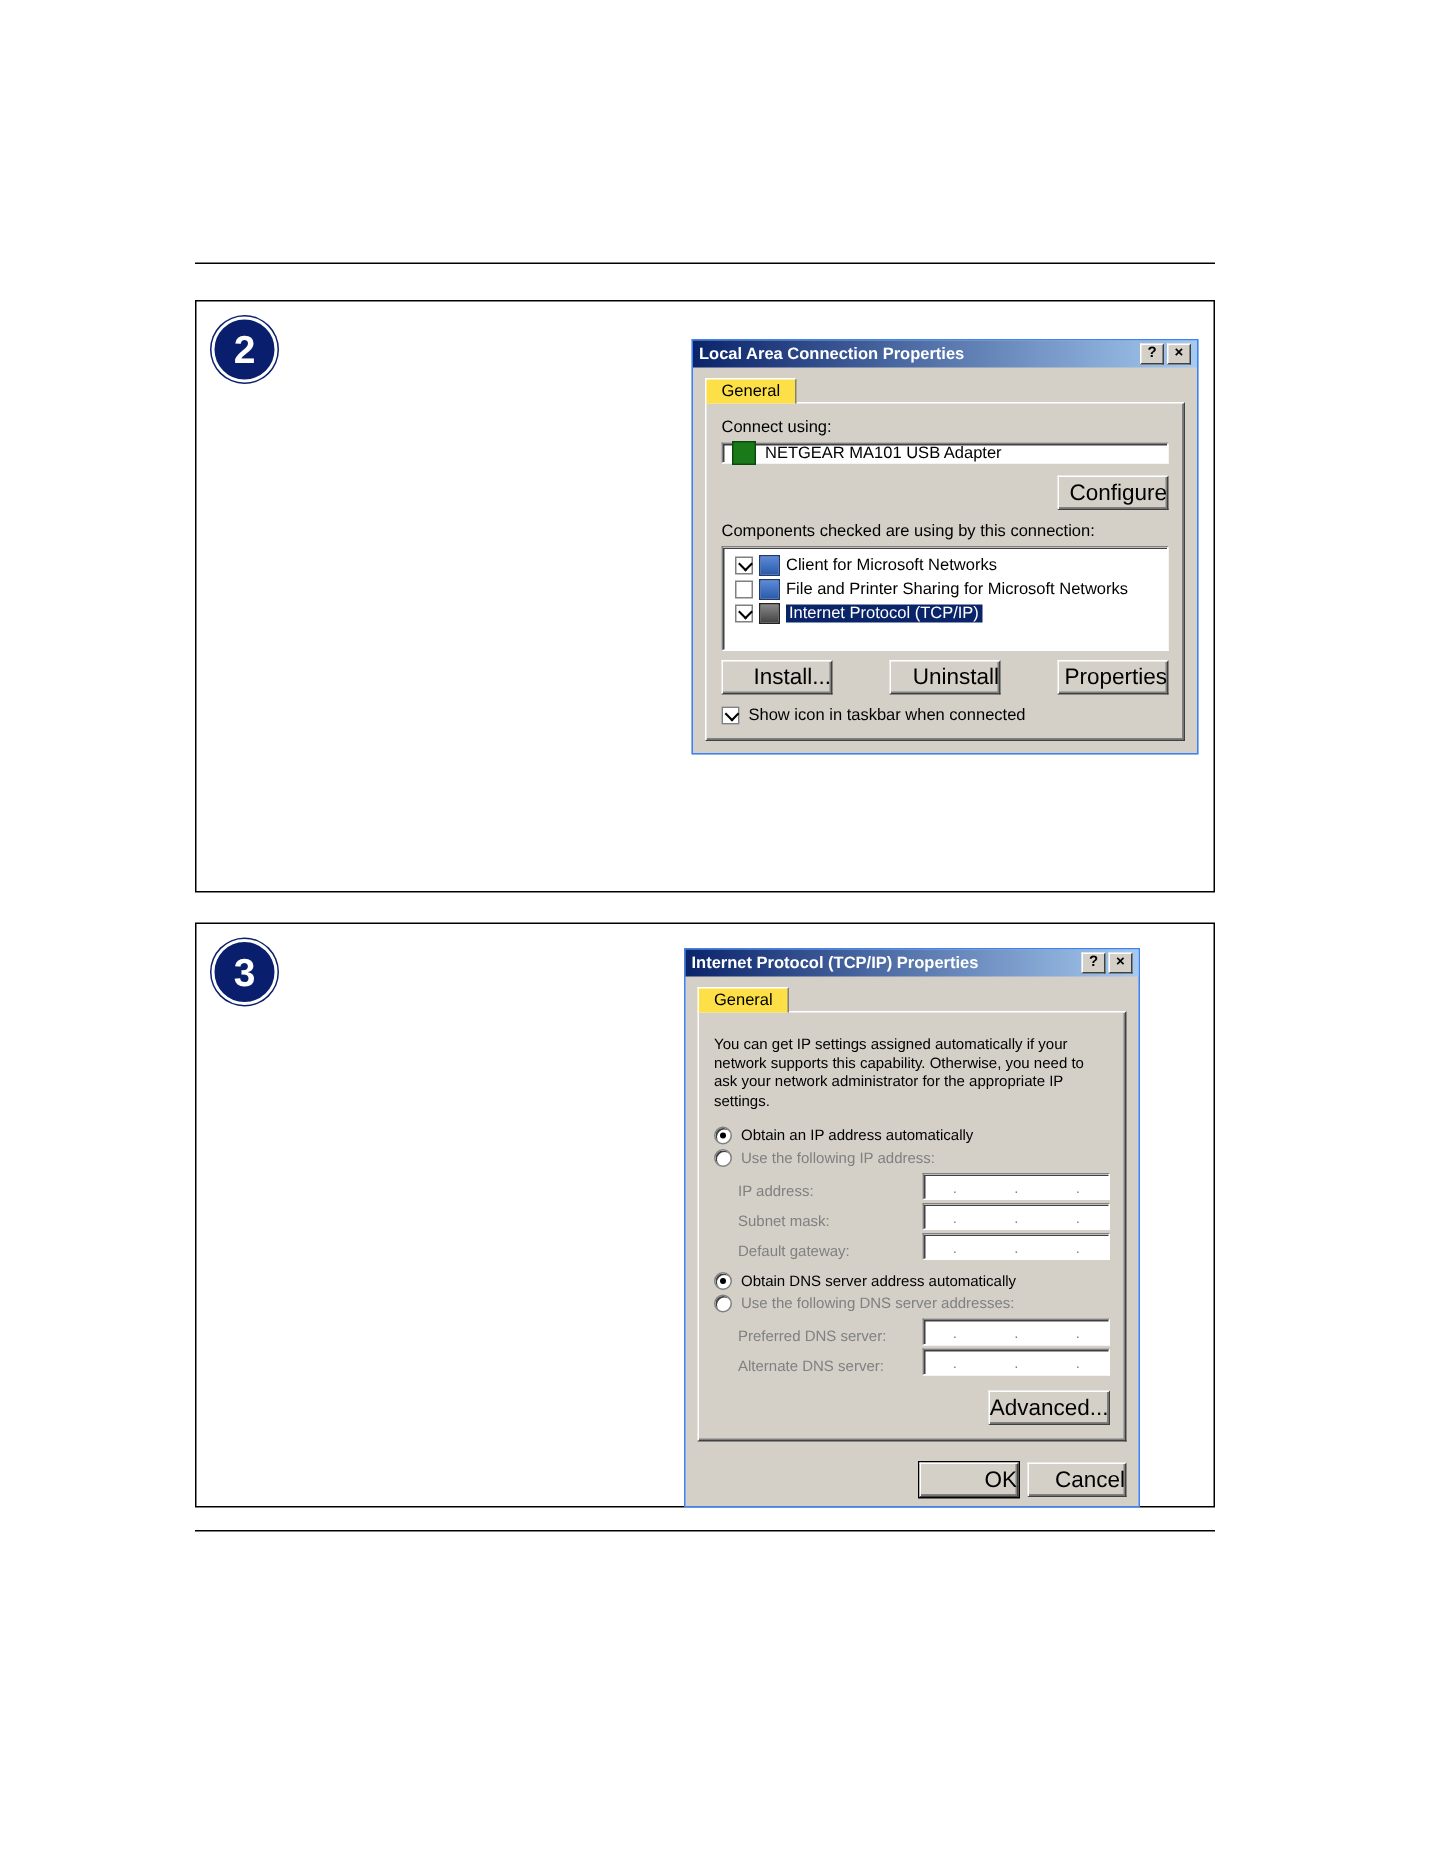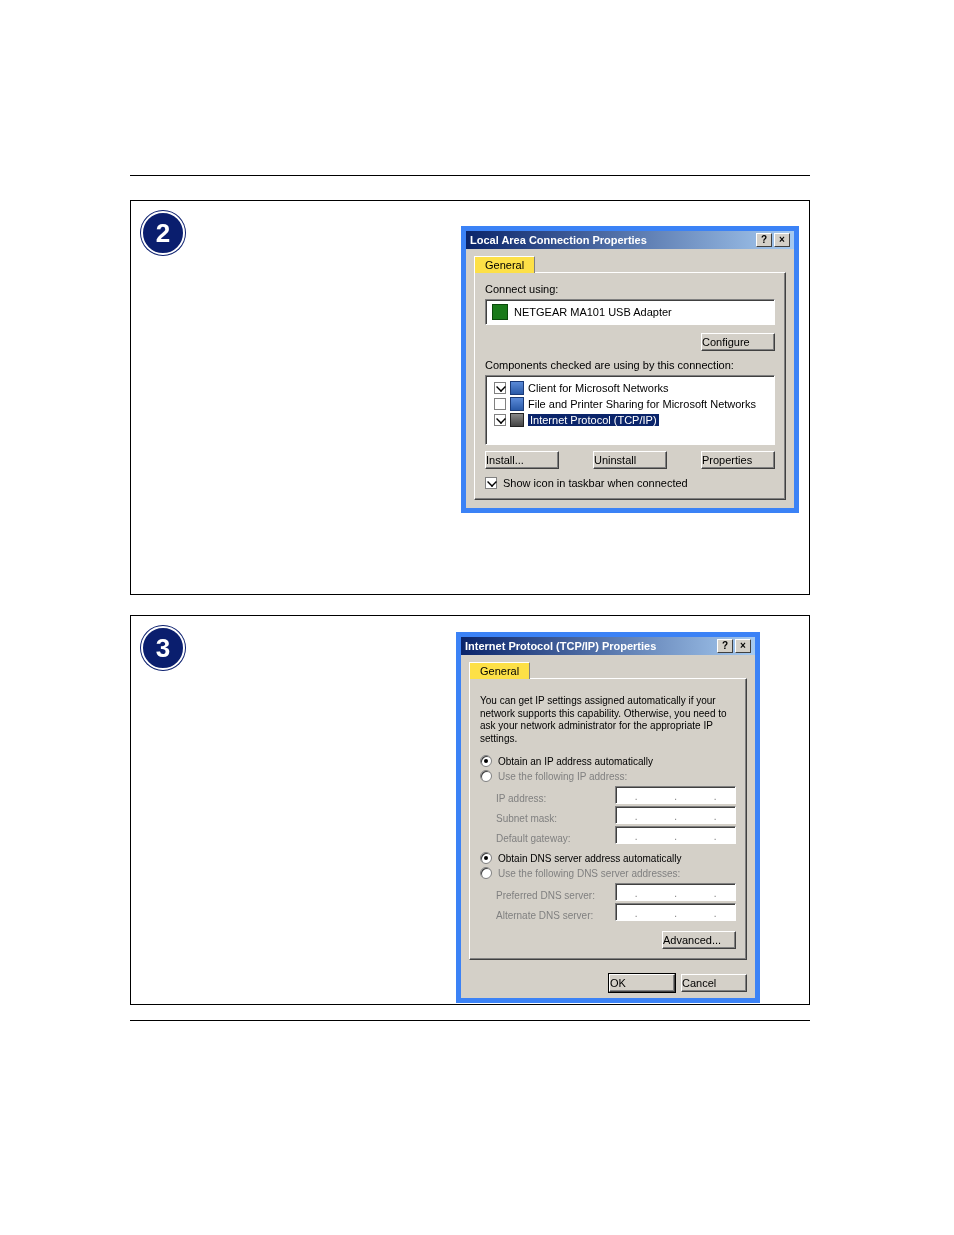--- a/index.html
+++ b/index.html
@@ -8,37 +8,37 @@
   .hr { border: none; border-top: 1px solid #000; position: absolute; left: 130px; width: 680px; }
   .hr.top { top: 175px; }
   .hr.bottom { top: 1020px; }
 
   .panel { position: absolute; border: 1px solid #000; background: #fff; }
   .panel1 { left: 130px; top: 200px; width: 680px; height: 395px; }
   .panel2 { left: 130px; top: 615px; width: 680px; height: 390px; }
 
   .badge { position: absolute; left: 10px; top: 10px; width: 44px; height: 44px; background: #0a1e6e; border-radius: 50%; border: 2px solid #fff; box-shadow: 0 0 0 1px #0a1e6e; color: #fff; font-size: 26px; font-weight: bold; display: flex; align-items: center; justify-content: center; font-family: Arial, sans-serif; }
 
-  .win { position: absolute; background: #d4d0c8; border: 5px solid #3b82f6; }
+  .win { position: absolute; background: #d4d0c8; border: 1px solid #3b82f6; }
   .titlebar { height: 18px; background: linear-gradient(to right, #0a246a, #a6caf0); color: #fff; font-weight: bold; padding: 2px 4px; display: flex; align-items: center; justify-content: space-between; font-size: 11px; }
   .titlebar .btns { display: flex; gap: 2px; }
   .titlebar .tb-btn { width: 16px; height: 14px; background: #d4d0c8; border: 1px solid #fff; border-right-color: #404040; border-bottom-color: #404040; display: flex; align-items: center; justify-content: center; color: #000; font-size: 10px; font-weight: bold; font-family: Arial; line-height: 1; }
 
   .tabrow { padding: 6px 8px 0 8px; }
   .tab { display: inline-block; background: #fde047; border: 1px solid #fff; border-right-color: #808080; border-bottom: none; padding: 2px 10px; position: relative; top: 1px; z-index: 2; }
   .tabbody { border: 1px solid #fff; border-right-color: #404040; border-bottom-color: #404040; margin: 0 8px 8px 8px; padding: 10px; box-shadow: inset -1px -1px 0 #808080, inset 1px 1px 0 #d4d0c8; }
 
   .label { display: block; margin-bottom: 4px; }
   .inset { border: 1px solid #808080; border-right-color: #fff; border-bottom-color: #fff; background: #fff; padding: 4px 6px; }
   .inset.sunken { box-shadow: inset 1px 1px 0 #404040; }
 
-  .adapterbox { height: 26px; display: flex; align-items: center; gap: 6px; margin-bottom: 8px; }
+  .adapterbox { height: 14px; display: flex; align-items: center; gap: 6px; margin-bottom: 8px; }
   .nic-icon { width: 16px; height: 16px; background: #1a7a1a; border: 1px solid #0a4a0a; }
 
-  .btn { background: #d4d0c8; border: 1px solid #fff; border-right-color: #404040; border-bottom-color: #404040; padding: 2px 0; min-width: 74px; text-align: left; cursor: default; box-shadow: inset -1px -1px 0 #808080; font-size: 11px; }
+  .btn { background: #d4d0c8; border: 1px solid #fff; border-right-color: #404040; border-bottom-color: #404040; padding: 2px 0; min-width: 74px; text-align: right; cursor: default; box-shadow: inset -1px -1px 0 #808080; font-size: 15px; }
   .btn.small { min-width: 66px; }
   .btnrow { display: flex; gap: 6px; justify-content: space-between; margin-top: 6px; }
   .rightbtn { display: flex; justify-content: flex-end; }
 
   .complist { height: 70px; }
   .comp { display: flex; align-items: center; gap: 4px; padding: 1px 2px; }
   .chk { width: 12px; height: 12px; border: 1px solid #808080; background: #fff; position: relative; flex-shrink: 0; }
   .chk.checked::after { content: ""; position: absolute; left: 1px; top: -1px; width: 8px; height: 8px; border-right: 2px solid #000; border-bottom: 2px solid #000; transform: rotate(45deg) scale(0.7); }
   .cicon { width: 14px; height: 14px; flex-shrink: 0; }
   .cicon.mon { background: linear-gradient(#5a8ad8,#2a5aa8); border: 1px solid #1a3a78; }

